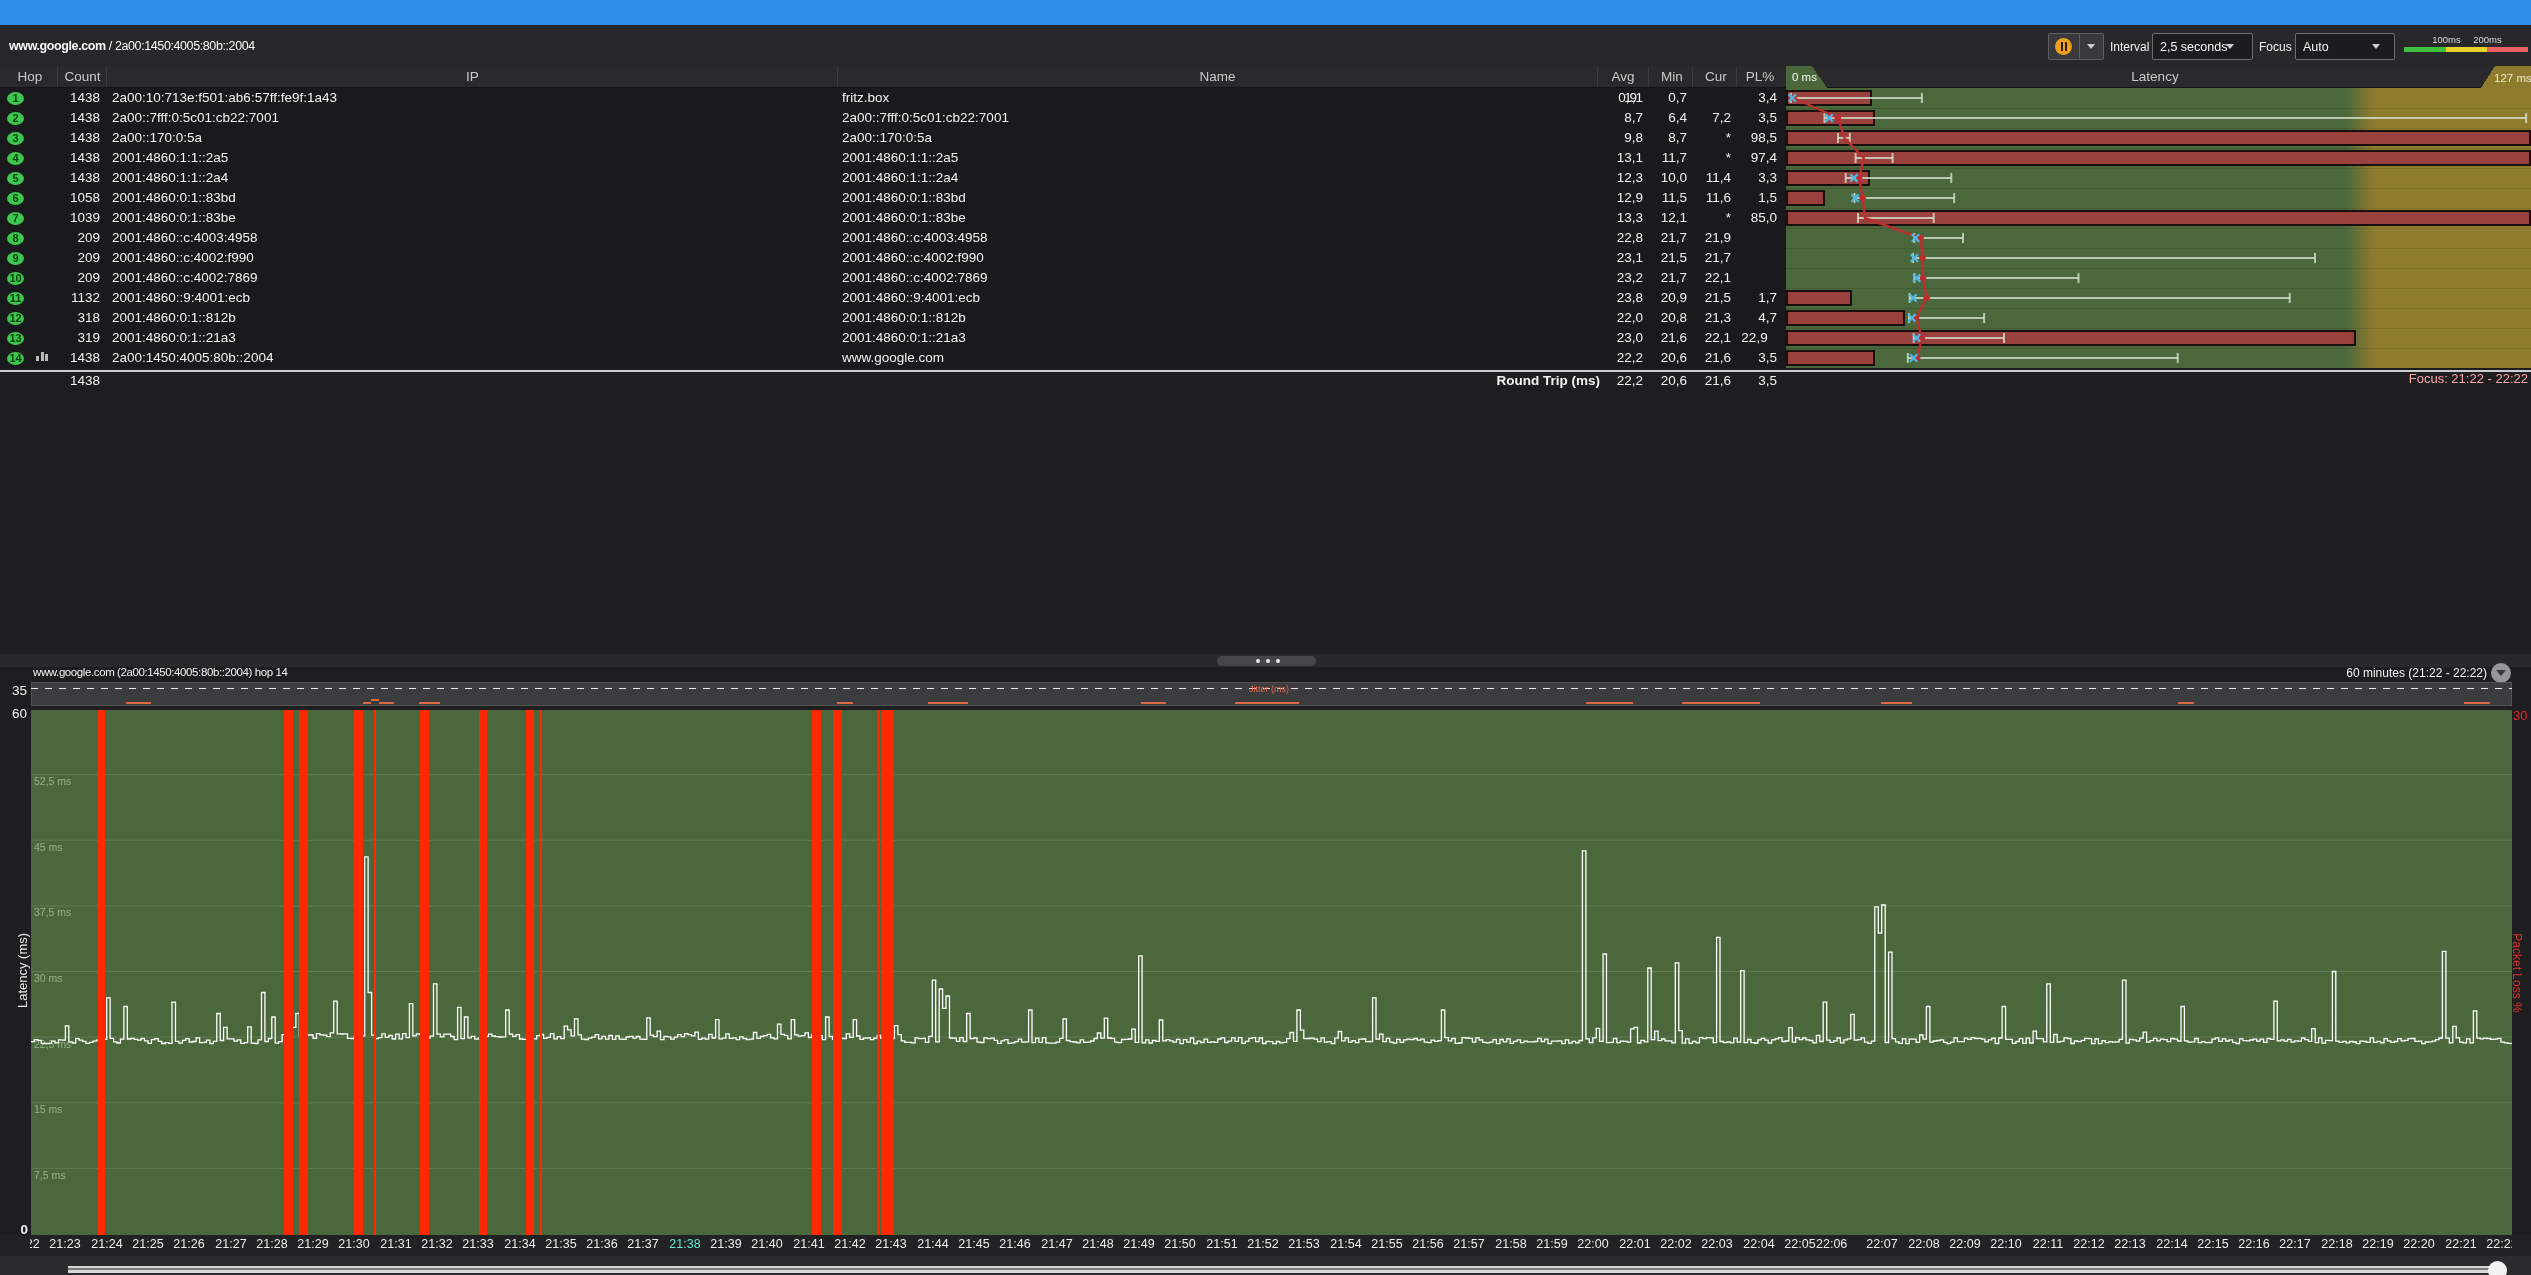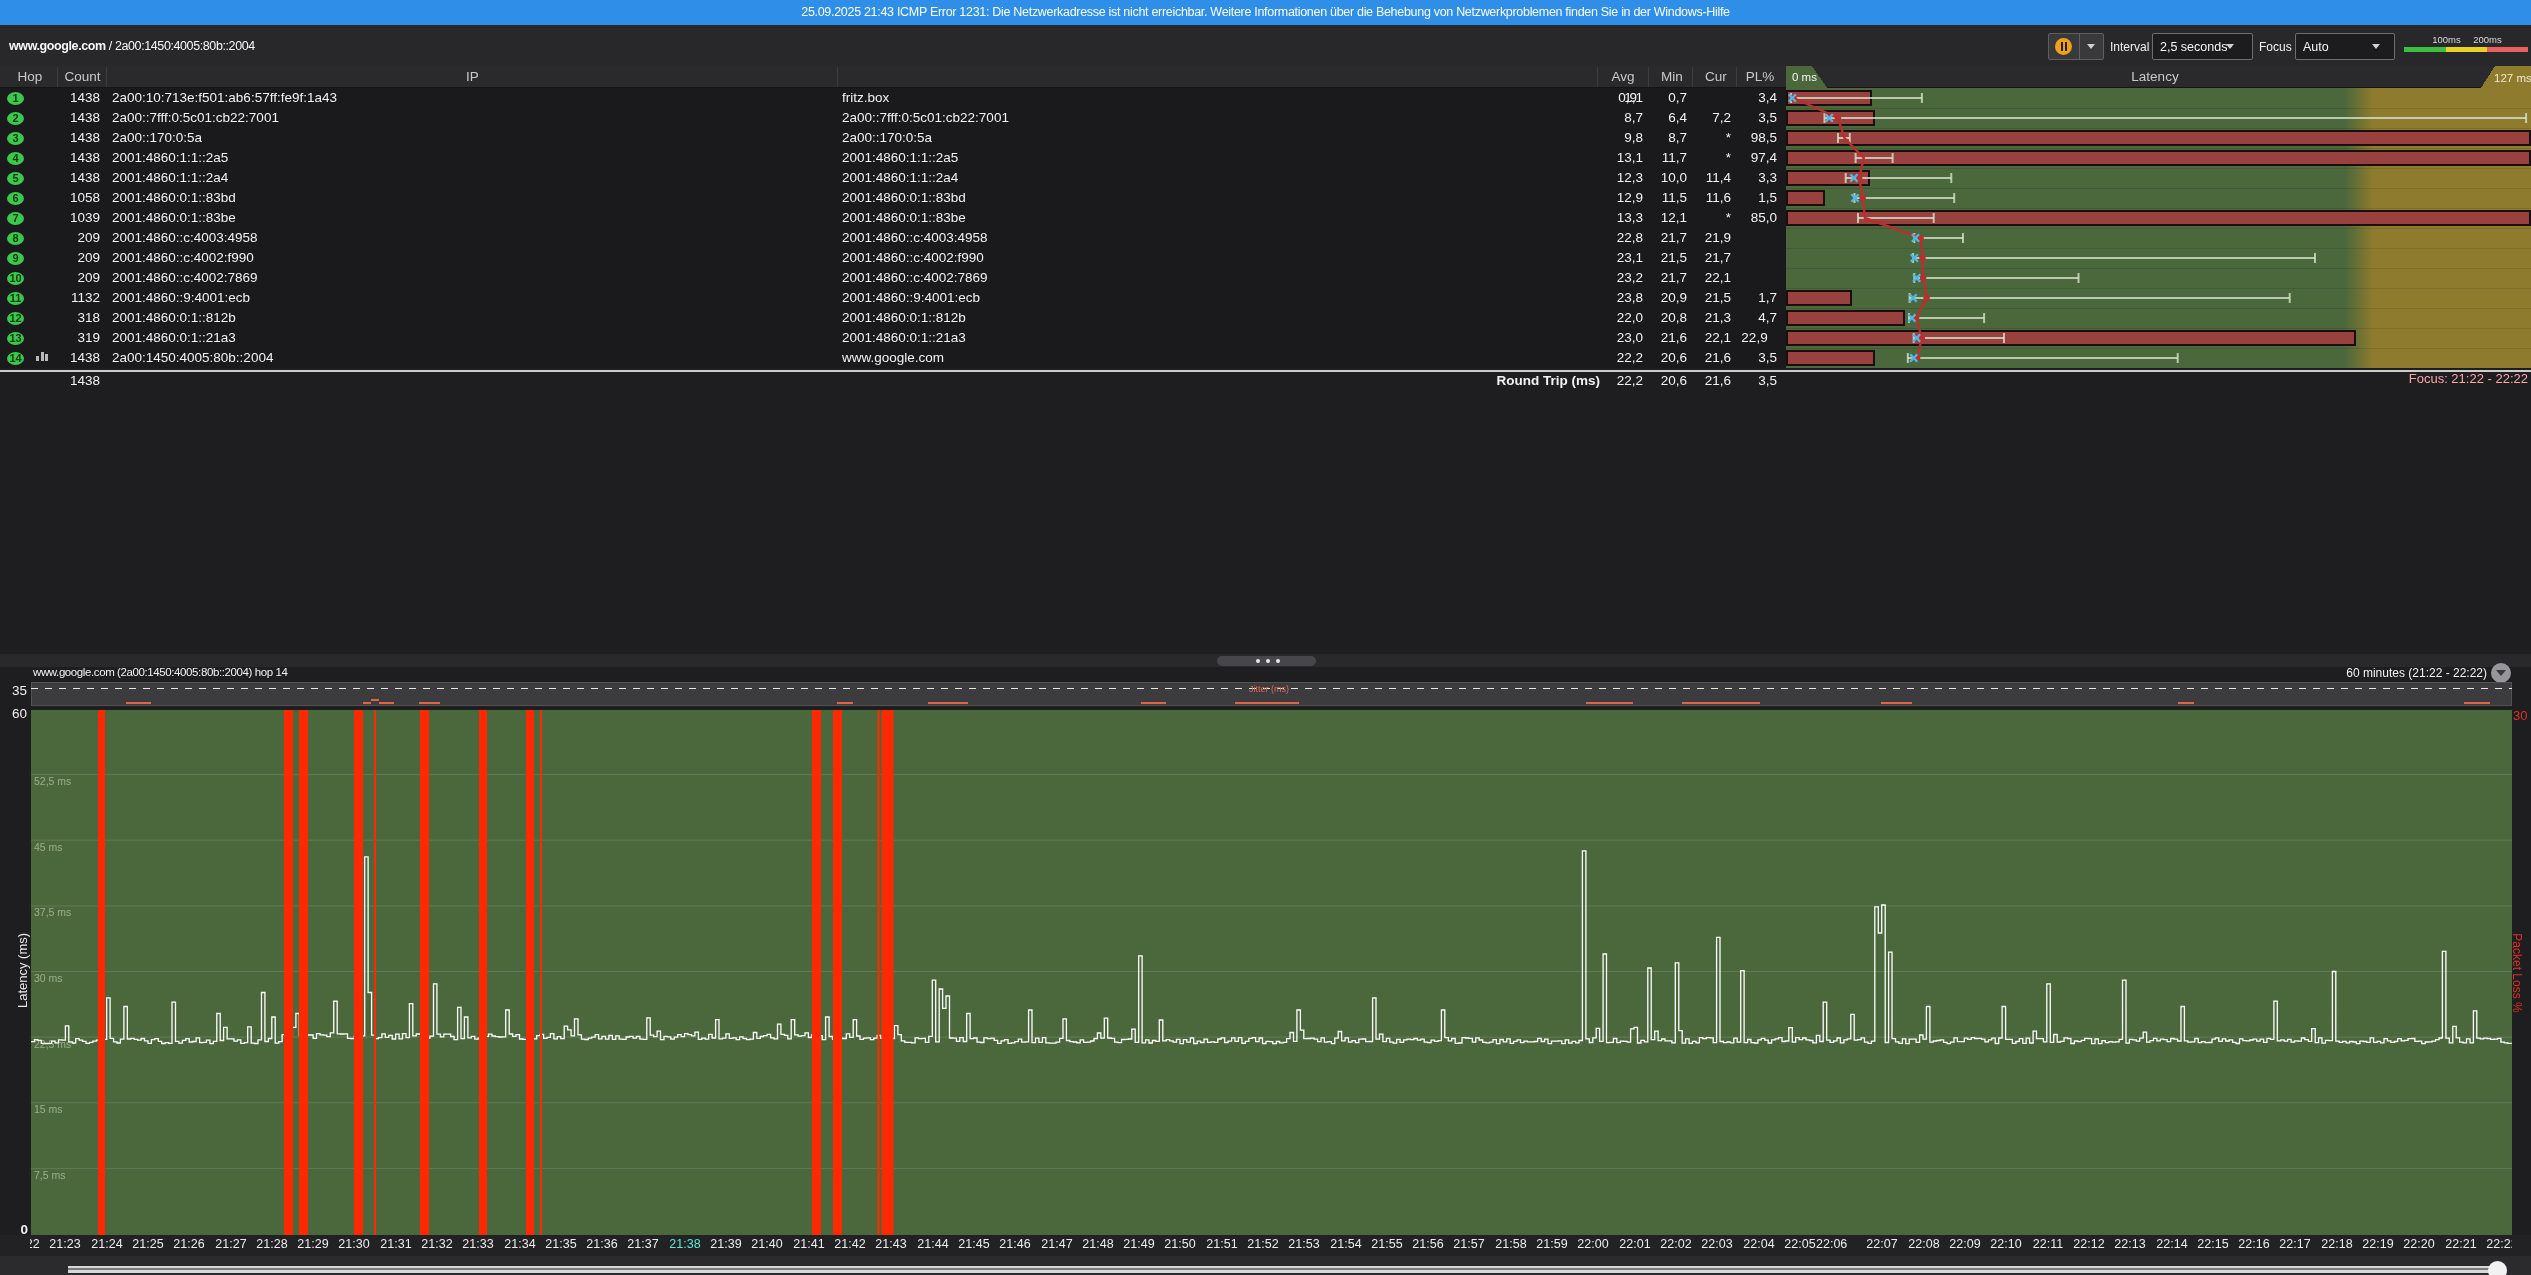--- a/index.html
+++ b/index.html
@@ -5,21 +5,20 @@
 .abs{position:absolute}
 #page{position:relative;width:2531px;height:1275px;background:#1e1e20;overflow:hidden}
 .hdr{font-size:13.5px;color:#c9c9c9;line-height:22px;text-align:center}
 .cell{font-size:13.5px;color:#f2f2f2;line-height:20px;white-space:nowrap}
 .rt{font-size:13.5px;color:#f2f2f2;line-height:20px}
 .badge{width:17px;height:13px;border-radius:50%;background:#3ec74e;color:#063f06;font-size:11px;font-weight:bold;text-align:center;line-height:13px}
 .sep{width:1px;background:#3d3d40;top:67px;height:20px}
 </style></head><body>
 <div id="page">
 <div class="abs" style="left:0;top:0;width:2531px;height:25px;background:#2f8fe8"></div>
-<div class="abs" style="left:0;top:5px;width:2531px;text-align:center;font-size:12.5px;letter-spacing:-0.3px;color:#fdfdf2">25.09.2025 21:43 ICMP Error 1231: Die Netzwerkadresse ist nicht erreichbar. Weitere Informationen über die Behebung von Netzwerkproblemen finden Sie in der Windows-Hilfe</div>
 <div class="abs" style="left:0;top:25px;width:2531px;height:41px;background:#28282a"></div>
 <div class="abs" style="left:9px;top:39px;font-size:12.5px;letter-spacing:-0.4px;color:#f8f8f8"><b>www.google.com</b> / 2a00:1450:4005:80b::2004</div>
 <div class="abs" style="left:2048px;top:33px;width:56px;height:27px;background:#39393c;border:1px solid #5f5f5f;border-radius:2px"></div>
 <div class="abs" style="left:2079px;top:33px;width:1px;height:27px;background:#5f5f5f"></div>
 <div class="abs" style="left:2055px;top:38px;width:17px;height:17px;border-radius:50%;background:#eca01d"></div>
 <div class="abs" style="left:2060.5px;top:42px;width:2.5px;height:9px;background:#2b1f05"></div>
 <div class="abs" style="left:2064.5px;top:42px;width:2.5px;height:9px;background:#2b1f05"></div>
 <div class="abs" style="left:2087px;top:44px;width:0;height:0;border-left:4.5px solid transparent;border-right:4.5px solid transparent;border-top:5.5px solid #cfcfcf"></div>
 <div class="abs" style="left:2110px;top:40px;font-size:12px;color:#f0f0f0">Interval</div>
 <div class="abs" style="left:2152px;top:33px;width:101px;height:27px;background:#1c1c1e;border:1px solid #6e6e6e;border-radius:2px"></div>
@@ -29,20 +28,21 @@
 <div class="abs" style="left:2295px;top:33px;width:100px;height:27px;background:#1c1c1e;border:1px solid #6e6e6e;border-radius:2px"></div>
 <div class="abs" style="left:2303px;top:40px;font-size:12.5px;color:#f5f5f5">Auto</div>
 <div class="abs" style="left:2372px;top:44px;width:0;height:0;border-left:4.5px solid transparent;border-right:4.5px solid transparent;border-top:5.5px solid #cfcfcf"></div>
 <div class="abs" style="left:2424px;top:34px;width:45px;text-align:center;font-size:9.5px;color:#dadada">100ms</div>
 <div class="abs" style="left:2465px;top:34px;width:45px;text-align:center;font-size:9.5px;color:#dadada">200ms</div>
 <div class="abs" style="left:2404px;top:47px;width:124px;height:5px;background:linear-gradient(to right,#3fbf3f 0,#3fbf3f 42px,#e8d22a 42px,#e8d22a 83px,#e86060 83px,#e86060 124px)"></div>
 <div class="abs" style="left:0;top:66px;width:2531px;height:22px;background:#2a2a2d;border-bottom:1px solid #141416"></div>
 <div class="abs hdr" style="left:8px;top:66px;width:44px">Hop</div>
 <div class="abs hdr" style="left:58px;top:66px;width:49px">Count</div>
 <div class="abs hdr" style="left:107px;top:66px;width:731px">IP</div>
+<div class="abs hdr" style="left:838px;top:66px;width:759px">Name</div>
 <div class="abs hdr" style="left:1600px;top:66px;width:46px">Avg</div>
 <div class="abs hdr" style="left:1649px;top:66px;width:46px">Min</div>
 <div class="abs hdr" style="left:1693px;top:66px;width:46px">Cur</div>
 <div class="abs hdr" style="left:1737px;top:66px;width:46px">PL%</div>
 <div class="abs hdr" style="left:1830px;top:66px;width:650px">Latency</div>
 <div class="abs sep" style="left:57px"></div>
 <div class="abs sep" style="left:106px"></div>
 <div class="abs sep" style="left:837px"></div>
 <div class="abs sep" style="left:1597px"></div>
 <div class="abs sep" style="left:1648px"></div>

